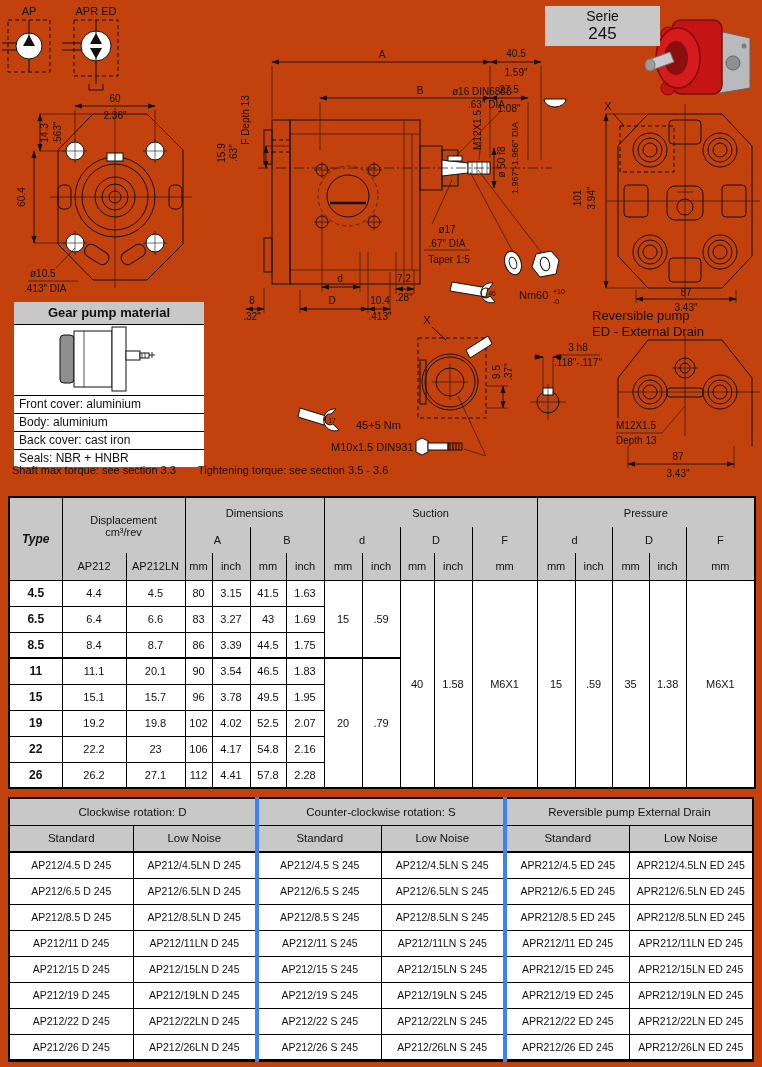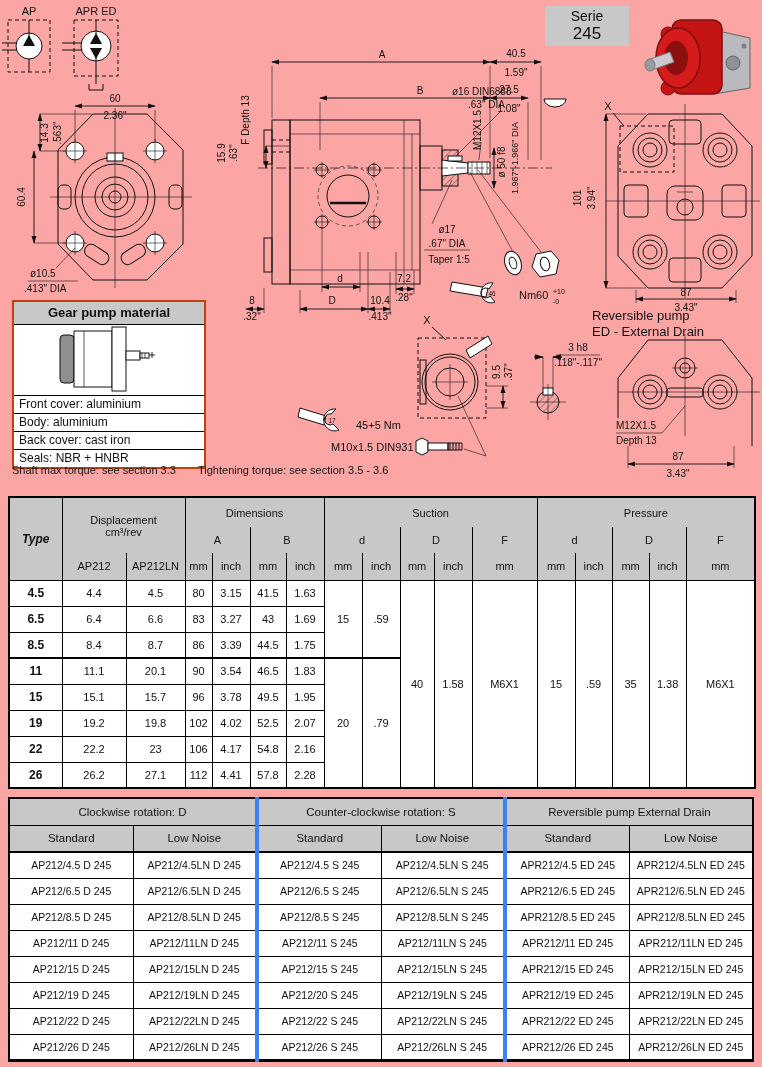--- a/index.html
+++ b/index.html
@@ -1,19 +1,19 @@
 <!DOCTYPE html>
 <html><head>
 <meta charset="utf-8">
 <style>
   html,body{margin:0;padding:0;background:#fff;}
-  .page{position:relative;width:762px;height:1067px;background:#fca5a5;font-family:"Liberation Sans",sans-serif;color:#111;overflow:hidden;}
+  .page{position:relative;width:762px;height:1067px;background:#c2410c;font-family:"Liberation Sans",sans-serif;color:#111;overflow:hidden;}
   .abs{position:absolute;}
   
-  .badge{left:545px;top:6px;width:84px;height:40px;background:#c8c8c8;text-align:center;line-height:1.15;padding-top:2px;box-sizing:border-box;}
+  .badge{left:545px;top:6px;width:115px;height:40px;background:#c8c8c8;text-align:center;line-height:1.15;padding-top:2px;box-sizing:border-box;}
   .badge .l1{font-size:14px;}
   .badge .l2{font-size:17px;}
   
   .cap{left:592px;top:308px;width:170px;text-align:left;font-size:13px;line-height:1.2;}
   
   .mat{left:12px;top:300px;width:194px;border:2px solid #c2410c;box-sizing:border-box;background:#fff;}
   .mat-h{height:22px;background:#c8c8c8;border-bottom:1px solid #000;text-align:center;font-size:13px;font-weight:600;line-height:22px;}
   .mat-img{height:70px;}
   .mat-row{height:17px;border-top:1px solid #000;font-size:12px;line-height:17px;padding-left:5px;}
   .note{font-size:11px;}
@@ -594,21 +594,21 @@
     <td>AP212/15 D 245</td>
     <td>AP212/15LN D 245</td>
     <td class="gb">AP212/15 S 245</td>
     <td>AP212/15LN S 245</td>
     <td class="gb">APR212/15 ED 245</td>
     <td>APR212/15LN ED 245</td>
   </tr>
   <tr style="height:26px">
     <td>AP212/19 D 245</td>
     <td>AP212/19LN D 245</td>
-    <td class="gb">AP212/20 S 245</td>
+    <td class="gb">AP212/19 S 245</td>
     <td>AP212/19LN S 245</td>
     <td class="gb">APR212/19 ED 245</td>
     <td>APR212/19LN ED 245</td>
   </tr>
   <tr style="height:26px">
     <td>AP212/22 D 245</td>
     <td>AP212/22LN D 245</td>
     <td class="gb">AP212/22 S 245</td>
     <td>AP212/22LN S 245</td>
     <td class="gb">APR212/22 ED 245</td>

